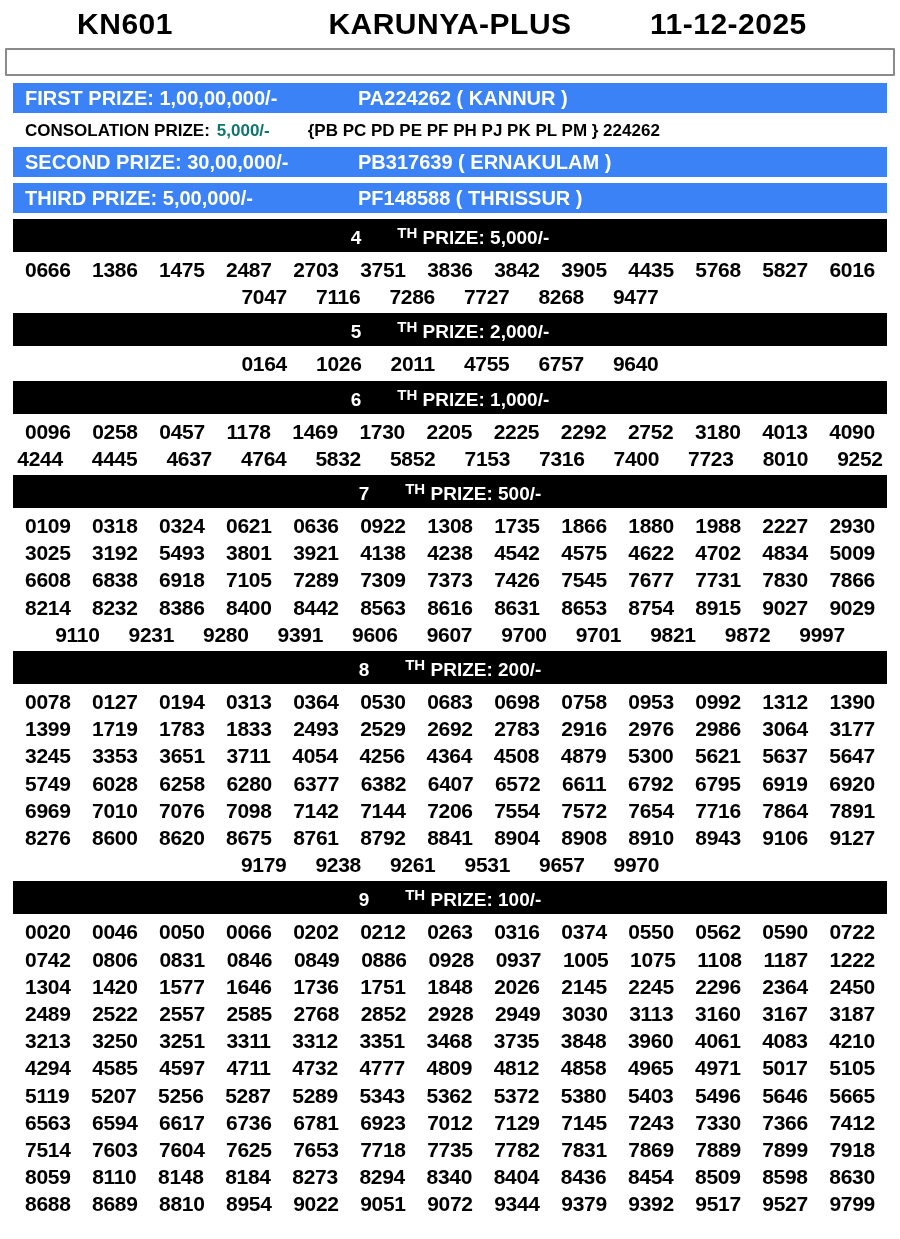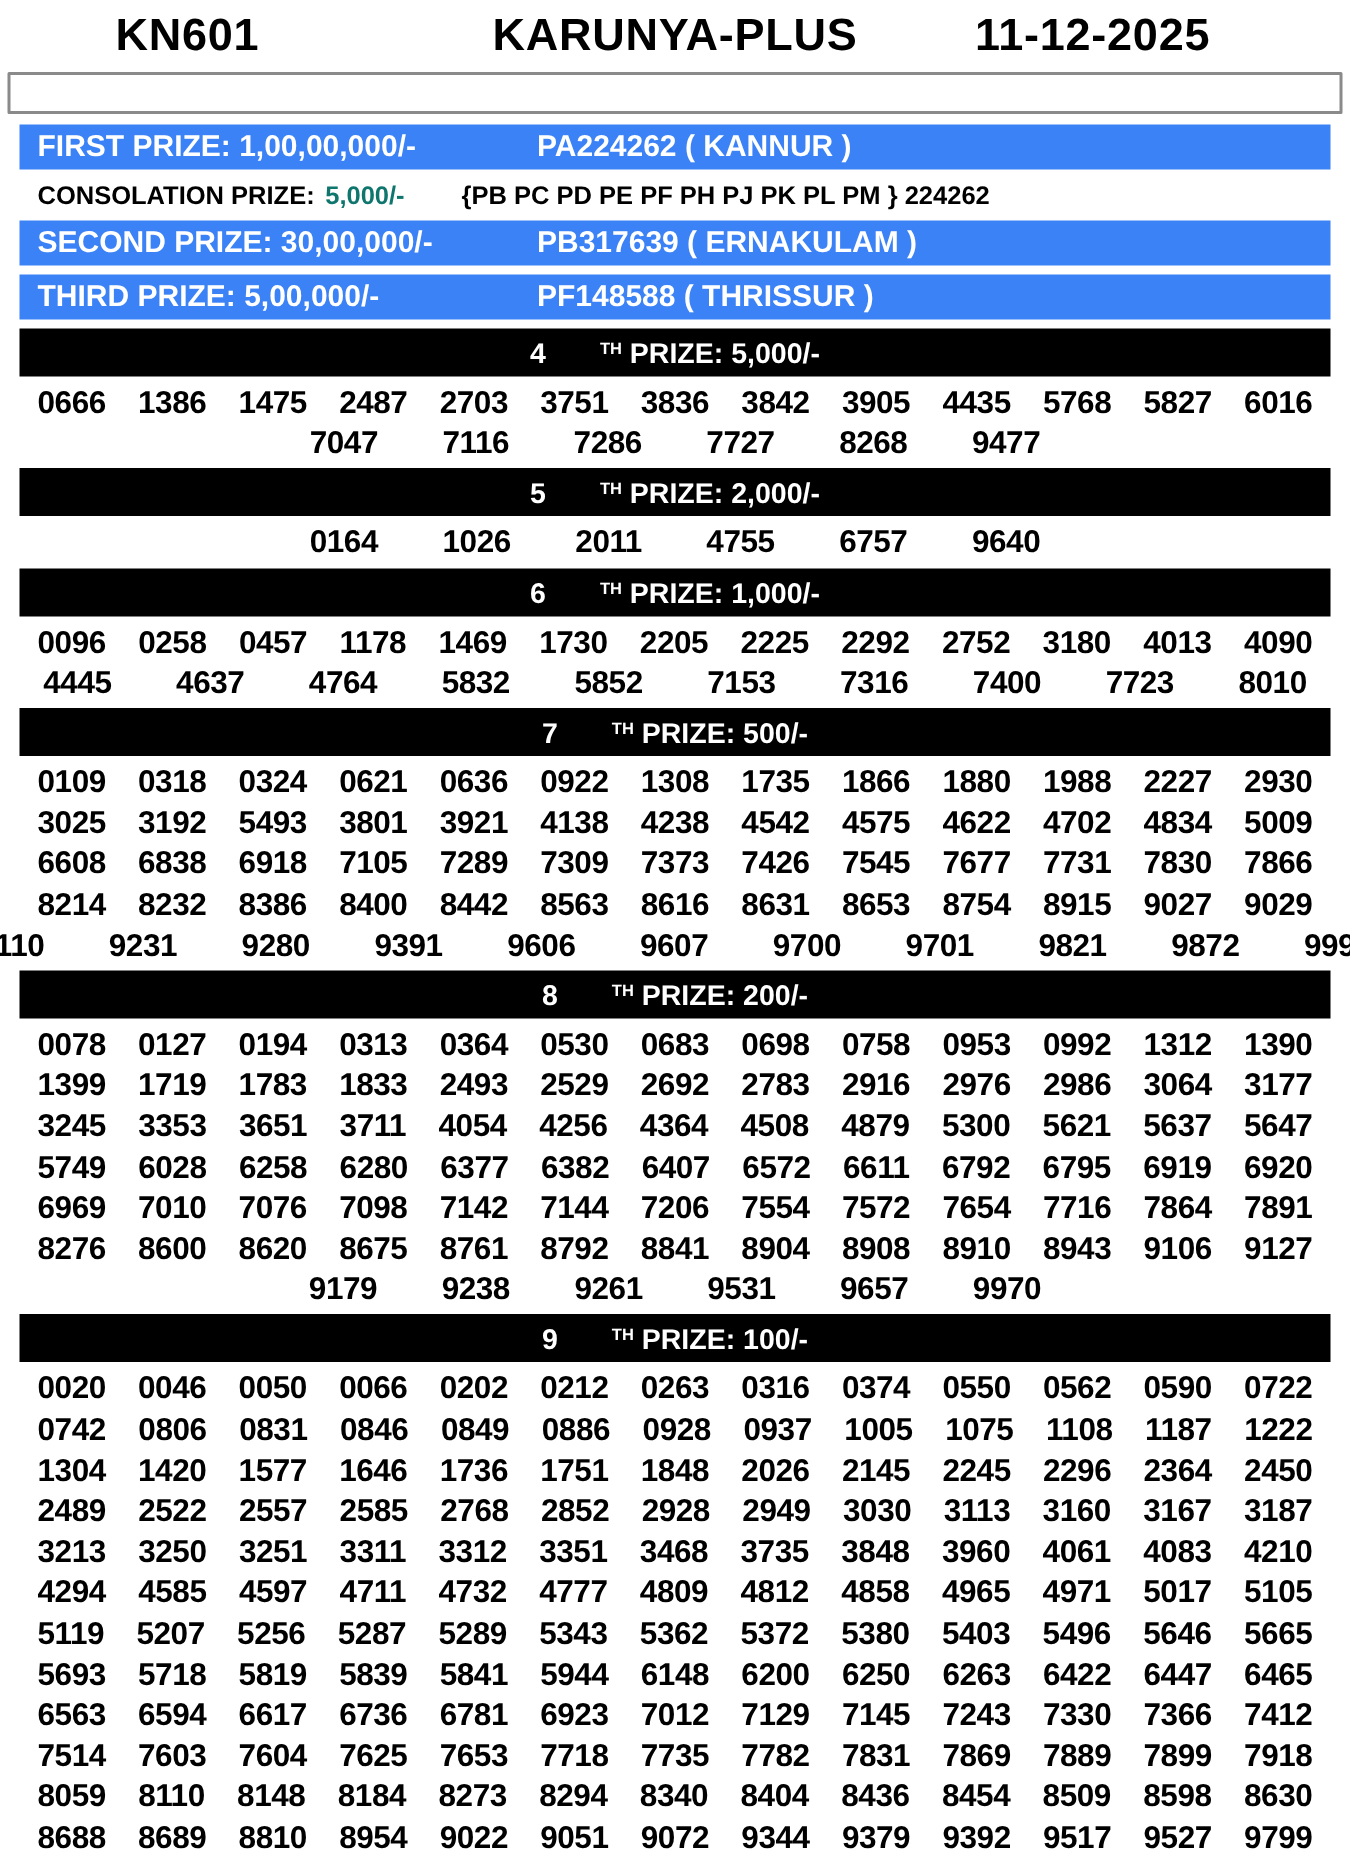--- a/index.html
+++ b/index.html
@@ -43,30 +43,30 @@
   .consolation .c-amount{color:#0f766e;margin-left:7px;}
   .consolation .c-series{margin-left:38px;}
   
   .sec-bar{
     background:#000;color:#fff;
     margin:2px 13px 4px 13px;
     padding:3px 0;
     font-size:19px;line-height:22px;
     text-align:center;
   }
-  .sec-bar sup{font-size:11px;vertical-align:6px;letter-spacing:0;padding-left:36px;}
+  .sec-bar sup{font-size:15px;vertical-align:6px;letter-spacing:0;padding-left:36px;}
   
   .numrow{
     display:flex;
     padding:0 25px;
     font-size:21px;line-height:27.2px;
     letter-spacing:-.3px;
   }
   .numrow.full{justify-content:space-between;}
-  .numrow.partial{justify-content:center;gap:43px;align-items:flex-end;}
+  .numrow.partial{justify-content:center;gap:29px;align-items:flex-end;}
   .num{white-space:nowrap;}
   .section{margin-bottom:3px;}
 </style>
 </head>
 <body>
 
 <div class="titlebar">
   <div class="t-left">KN601</div>
   <div class="t-center">KARUNYA-PLUS</div>
   <div class="t-right">11-12-2025</div>
@@ -443,35 +443,20 @@
         <span class="num">5343</span>
         <span class="num">5362</span>
         <span class="num">5372</span>
         <span class="num">5380</span>
         <span class="num">5403</span>
         <span class="num">5496</span>
         <span class="num">5646</span>
         <span class="num">5665</span>
       </div>
       <div class="numrow full">
-        <span class="num">5693</span>
-        <span class="num">5718</span>
-        <span class="num">5819</span>
-        <span class="num">5839</span>
-        <span class="num">5841</span>
-        <span class="num">5944</span>
-        <span class="num">6148</span>
-        <span class="num">6200</span>
-        <span class="num">6250</span>
-        <span class="num">6263</span>
-        <span class="num">6422</span>
-        <span class="num">6447</span>
-        <span class="num">6465</span>
-      </div>
-      <div class="numrow full">
         <span class="num">6563</span>
         <span class="num">6594</span>
         <span class="num">6617</span>
         <span class="num">6736</span>
         <span class="num">6781</span>
         <span class="num">6923</span>
         <span class="num">7012</span>
         <span class="num">7129</span>
         <span class="num">7145</span>
         <span class="num">7243</span>

